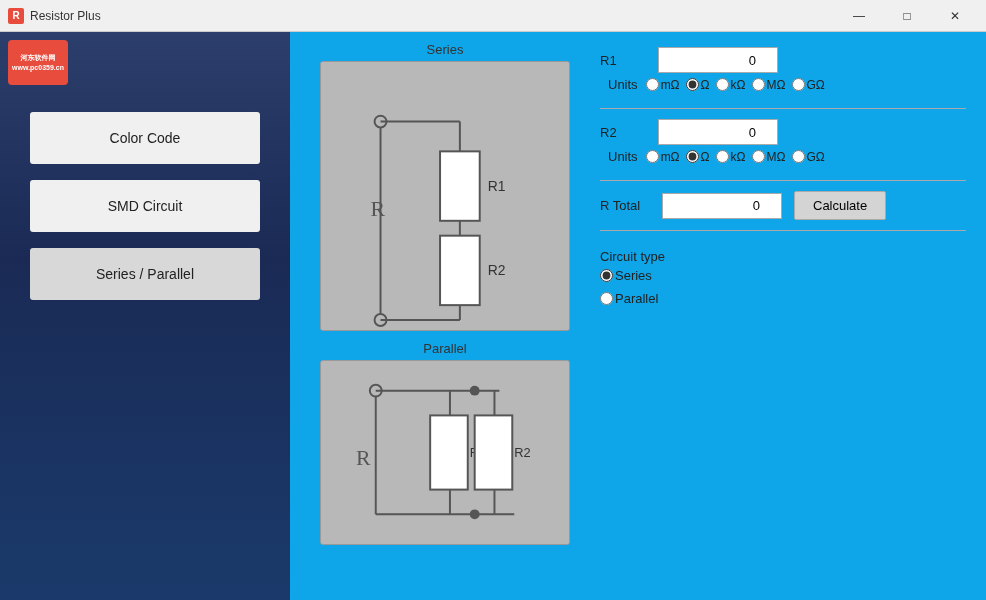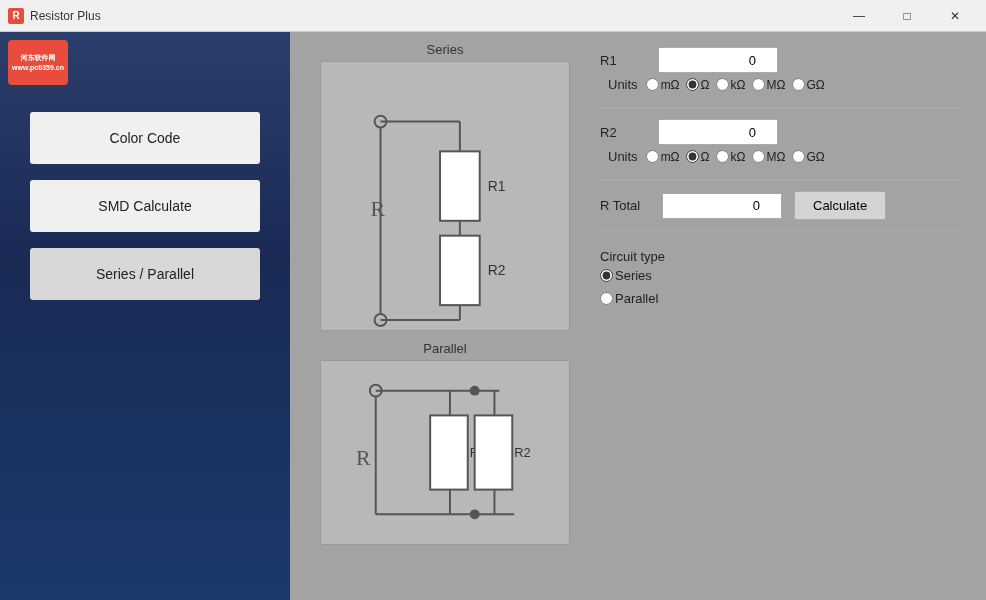--- a/index.html
+++ b/index.html
@@ -99,21 +99,21 @@
       cursor: pointer;
       margin-bottom: 16px;
       margin-top: 40px;
     }
     .sidebar-item:first-of-type { margin-top: 60px; }
     .sidebar-item + .sidebar-item { margin-top: 0; }
 
     
     .main-content {
       flex: 1;
-      background: #a3a3a3;
+      background: #0ea5e9;
       display: flex;
       padding: 10px 20px;
       gap: 20px;
       overflow-y: auto;
     }
 
     
     .diagrams-col {
       display: flex;
       flex-direction: column;
@@ -266,21 +266,21 @@
   </div>
 </div>
 
 <div class="app-body">
 
   <div class="sidebar">
     <div class="sidebar-logo">
       <span style="font-size:7px; line-height:1.3;">河东软件网<br>www.pc0359.cn</span>
     </div>
     <button class="sidebar-item" style="margin-top:60px;">Color Code</button>
-    <button class="sidebar-item">SMD Calculate</button>
+    <button class="sidebar-item">SMD Circuit</button>
     <button class="sidebar-item" style="background:#d8d8d8; font-weight:500;">Series / Parallel</button>
   </div>
 
   <div class="main-content">
 
     <div class="diagrams-col">
 
       <div class="diagram-section">
         <span class="diagram-label">Series</span>
         <div class="diagram-box series">

